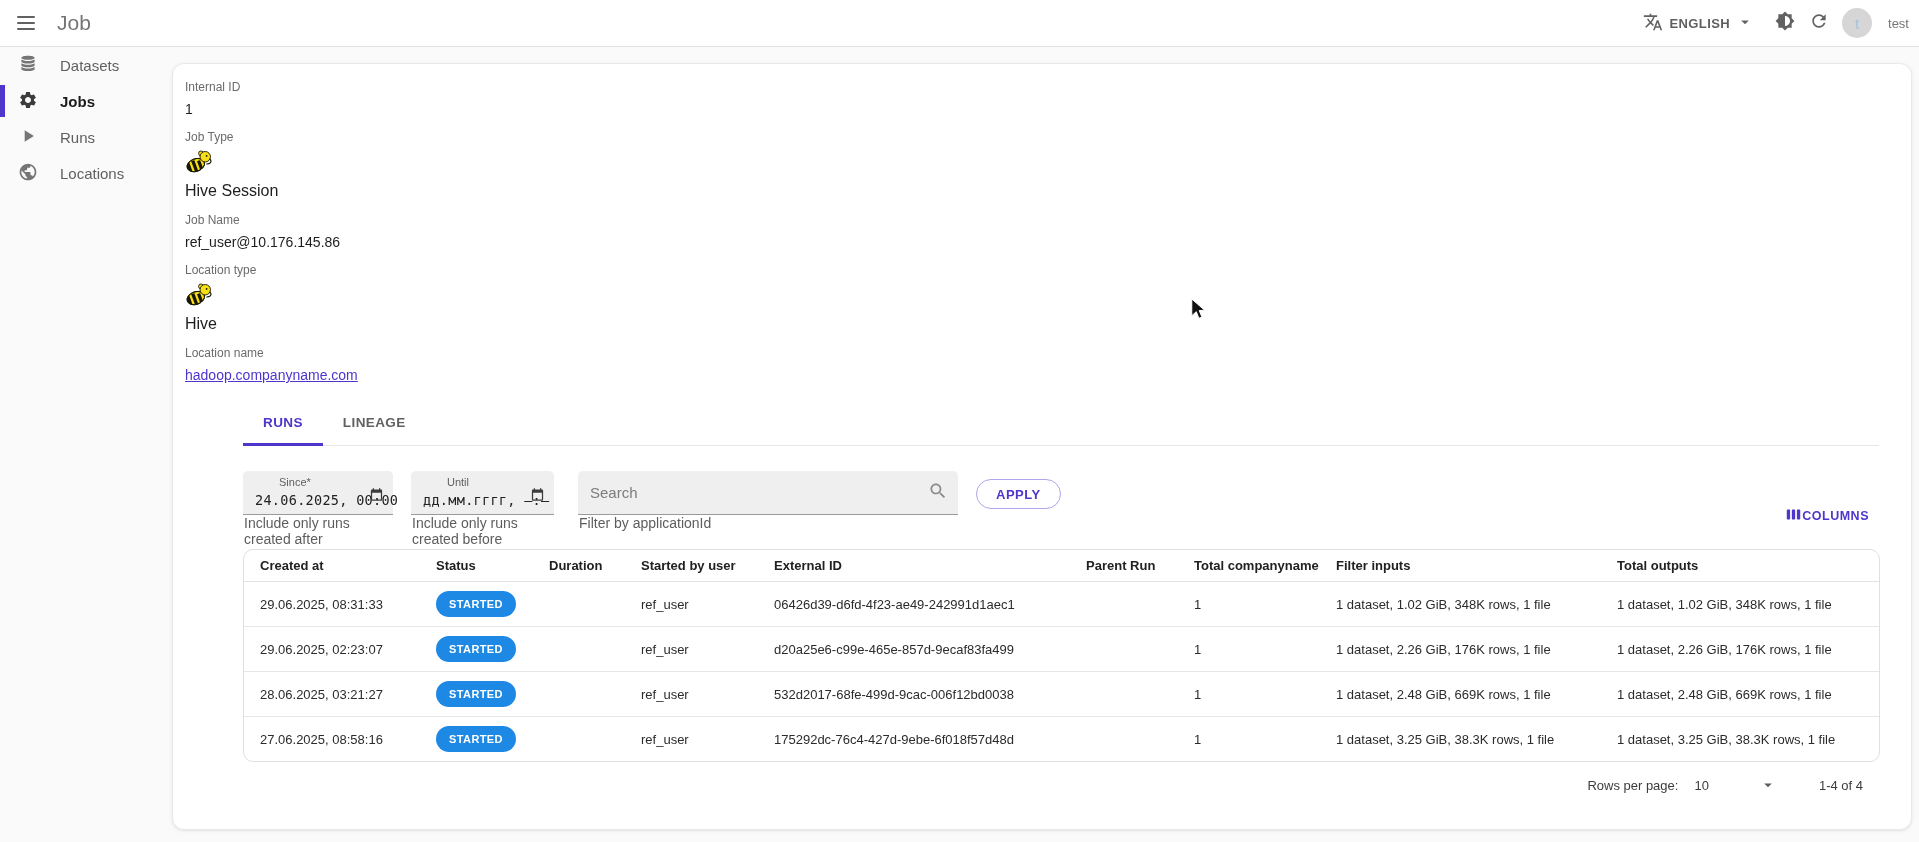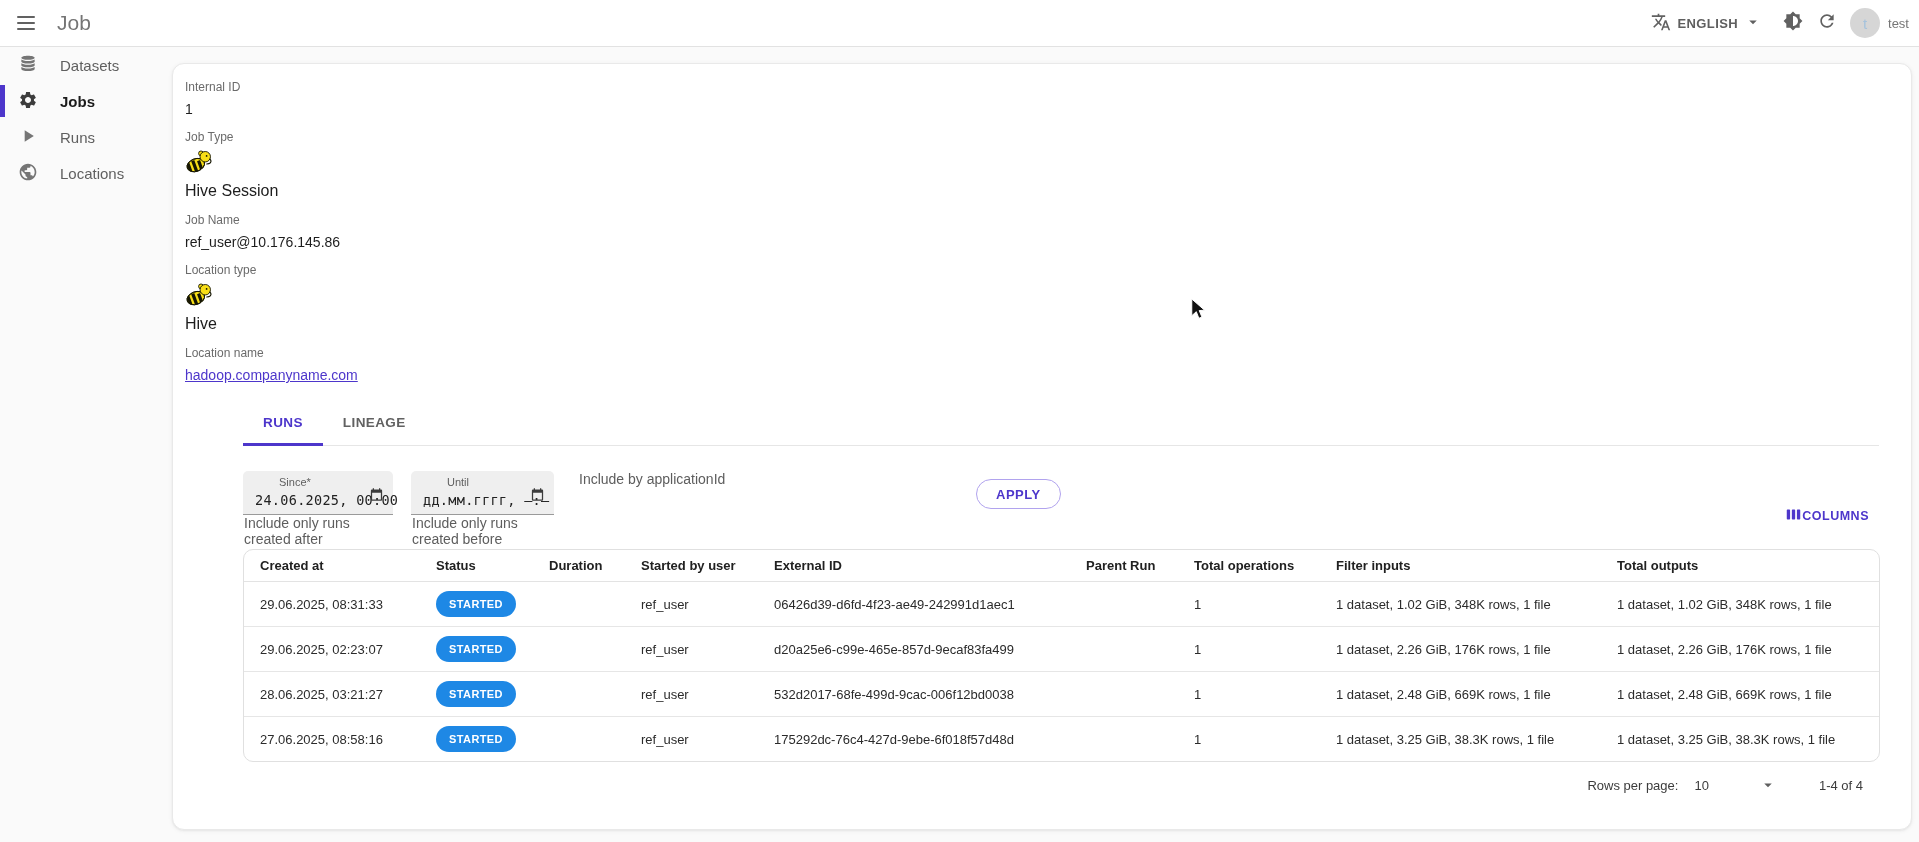--- a/index.html
+++ b/index.html
@@ -18,21 +18,21 @@
     background:#fff;border-bottom:1px solid #e2e2e2;
     display:flex;align-items:center;z-index:5;
   }
   .hamburger{width:24px;height:24px;margin-left:17px;display:flex;flex-direction:column;justify-content:center;gap:4px;cursor:pointer;}
   .hamburger span{display:block;width:18px;height:2px;background:#616161;border-radius:1px;}
   .appbar-title{font-size:21px;color:#757575;margin-left:16px;}
   .appbar-right{margin-left:auto;display:flex;align-items:center;padding-right:10px;}
   .lang-btn{display:flex;align-items:center;gap:6px;color:#5f5f5f;font-size:13px;font-weight:bold;letter-spacing:.4px;cursor:pointer;}
   .iconbtn{display:flex;align-items:center;justify-content:center;width:34px;height:34px;cursor:pointer;}
   .avatar{width:30px;height:30px;border-radius:50%;background:#d6d6d6;color:#a6c3dd;font-size:15px;display:flex;align-items:center;justify-content:center;}
-  .user-name{font-size:13px;color:#757575;margin-left:8px;}
+  .user-name{font-size:13px;color:#757575;margin-left:16px;}
   .gap24{width:14px;}
   
   .sidebar{position:absolute;left:0;top:47px;width:172px;}
   .side-item{position:relative;height:36px;display:flex;align-items:center;padding-left:18px;cursor:pointer;color:#5f5f5f;font-size:15px;}
   .side-item .lbl{margin-left:22px;}
   .side-item.active{color:#1b1b1b;font-weight:bold;}
   .side-item.active svg path, .side-item.active svg circle{fill:#3c3c3c;}
   .side-item .sel{position:absolute;left:0;top:2px;bottom:2px;width:5px;background:var(--accent);display:none;}
   .side-item.active .sel{display:block;}
   
@@ -267,21 +267,29 @@
         <span class="cal">
           <svg width="15" height="15" viewBox="0 0 24 24">
               <path fill="#3c3c3c" d="M19 4h-1V2h-2v2H8V2H6v2H5c-1.1 0-2 .9-2 2v14c0 1.1.9 2 2 2h14c1.1 0 2-.9 2-2V6c0-1.1-.9-2-2-2zm0 16H5V9h14v11z"></path>
             </svg>
         </span>
       </div>
       <div class="helper">Include only runs created before</div>
     </div>
 
     <div class="field search">
-      <div class="helper">Include by applicationId</div>
+      <div class="fill search-box">
+        <input type="text" placeholder="Search" style="">
+        <span>
+          <svg width="20" height="20" viewBox="0 0 24 24">
+              <path fill="#8a8a8a" d="M15.5 14h-.79l-.28-.27C15.41 12.59 16 11.11 16 9.5 16 5.91 13.09 3 9.5 3S3 5.91 3 9.5 5.91 16 9.5 16c1.61 0 3.09-.59 4.23-1.57l.27.28v.79l5 4.99L20.49 19l-4.99-5zm-6 0C7.01 14 5 11.99 5 9.5S7.01 5 9.5 5 14 7.01 14 9.5 11.99 14 9.5 14z"></path>
+            </svg>
+        </span>
+      </div>
+      <div class="helper">Filter by applicationId</div>
     </div>
 
     <button class="apply-btn">APPLY</button>
   </div>
 
   <div class="columns-row">
     <button class="columns-btn">
       <span>
         <svg width="17" height="17" viewBox="0 0 24 24">
             <path fill="#4D36CB" d="M6.2 5H3.5c-.55 0-1 .45-1 1v12c0 .55.45 1 1 1h2.7c.55 0 1-.45 1-1V6c0-.55-.45-1-1-1zm7.15 0h-2.7c-.55 0-1 .45-1 1v12c0 .55.45 1 1 1h2.7c.55 0 1-.45 1-1V6c0-.55-.45-1-1-1zm7.15 0h-2.7c-.55 0-1 .45-1 1v12c0 .55.45 1 1 1h2.7c.55 0 1-.45 1-1V6c0-.55-.45-1-1-1z"></path>
@@ -305,21 +313,21 @@
           <col style="width:278px">
       </colgroup>
       <thead>
         <tr>
           <th>Created at</th>
           <th>Status</th>
           <th>Duration</th>
           <th>Started by user</th>
           <th>External ID</th>
           <th>Parent Run</th>
-          <th>Total operations</th>
+          <th>Total companyname</th>
           <th>Filter inputs</th>
           <th>Total outputs</th>
         </tr>
       </thead>
       <tbody>
   <tr>
     <td>29.06.2025, 08:31:33</td>
     <td><span class="chip">STARTED</span></td>
     <td></td>
     <td>ref_user</td>

